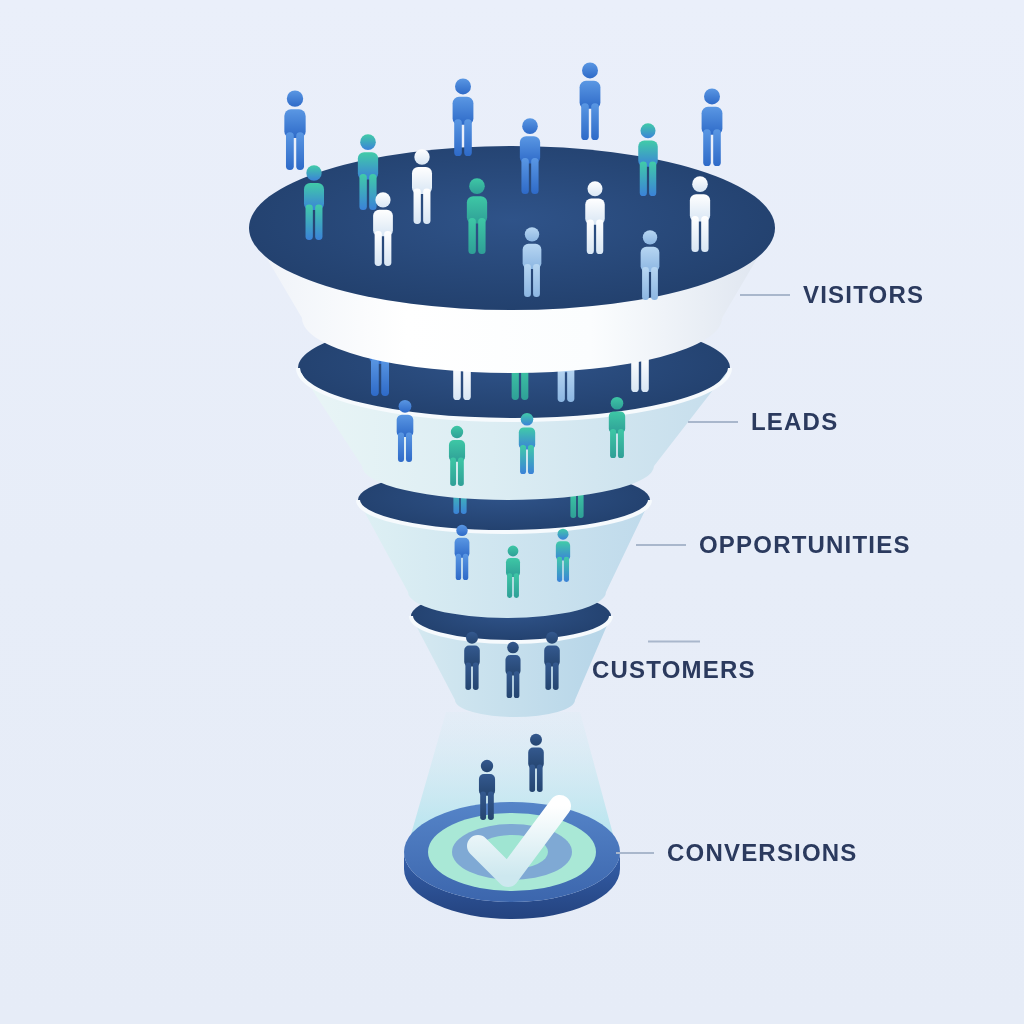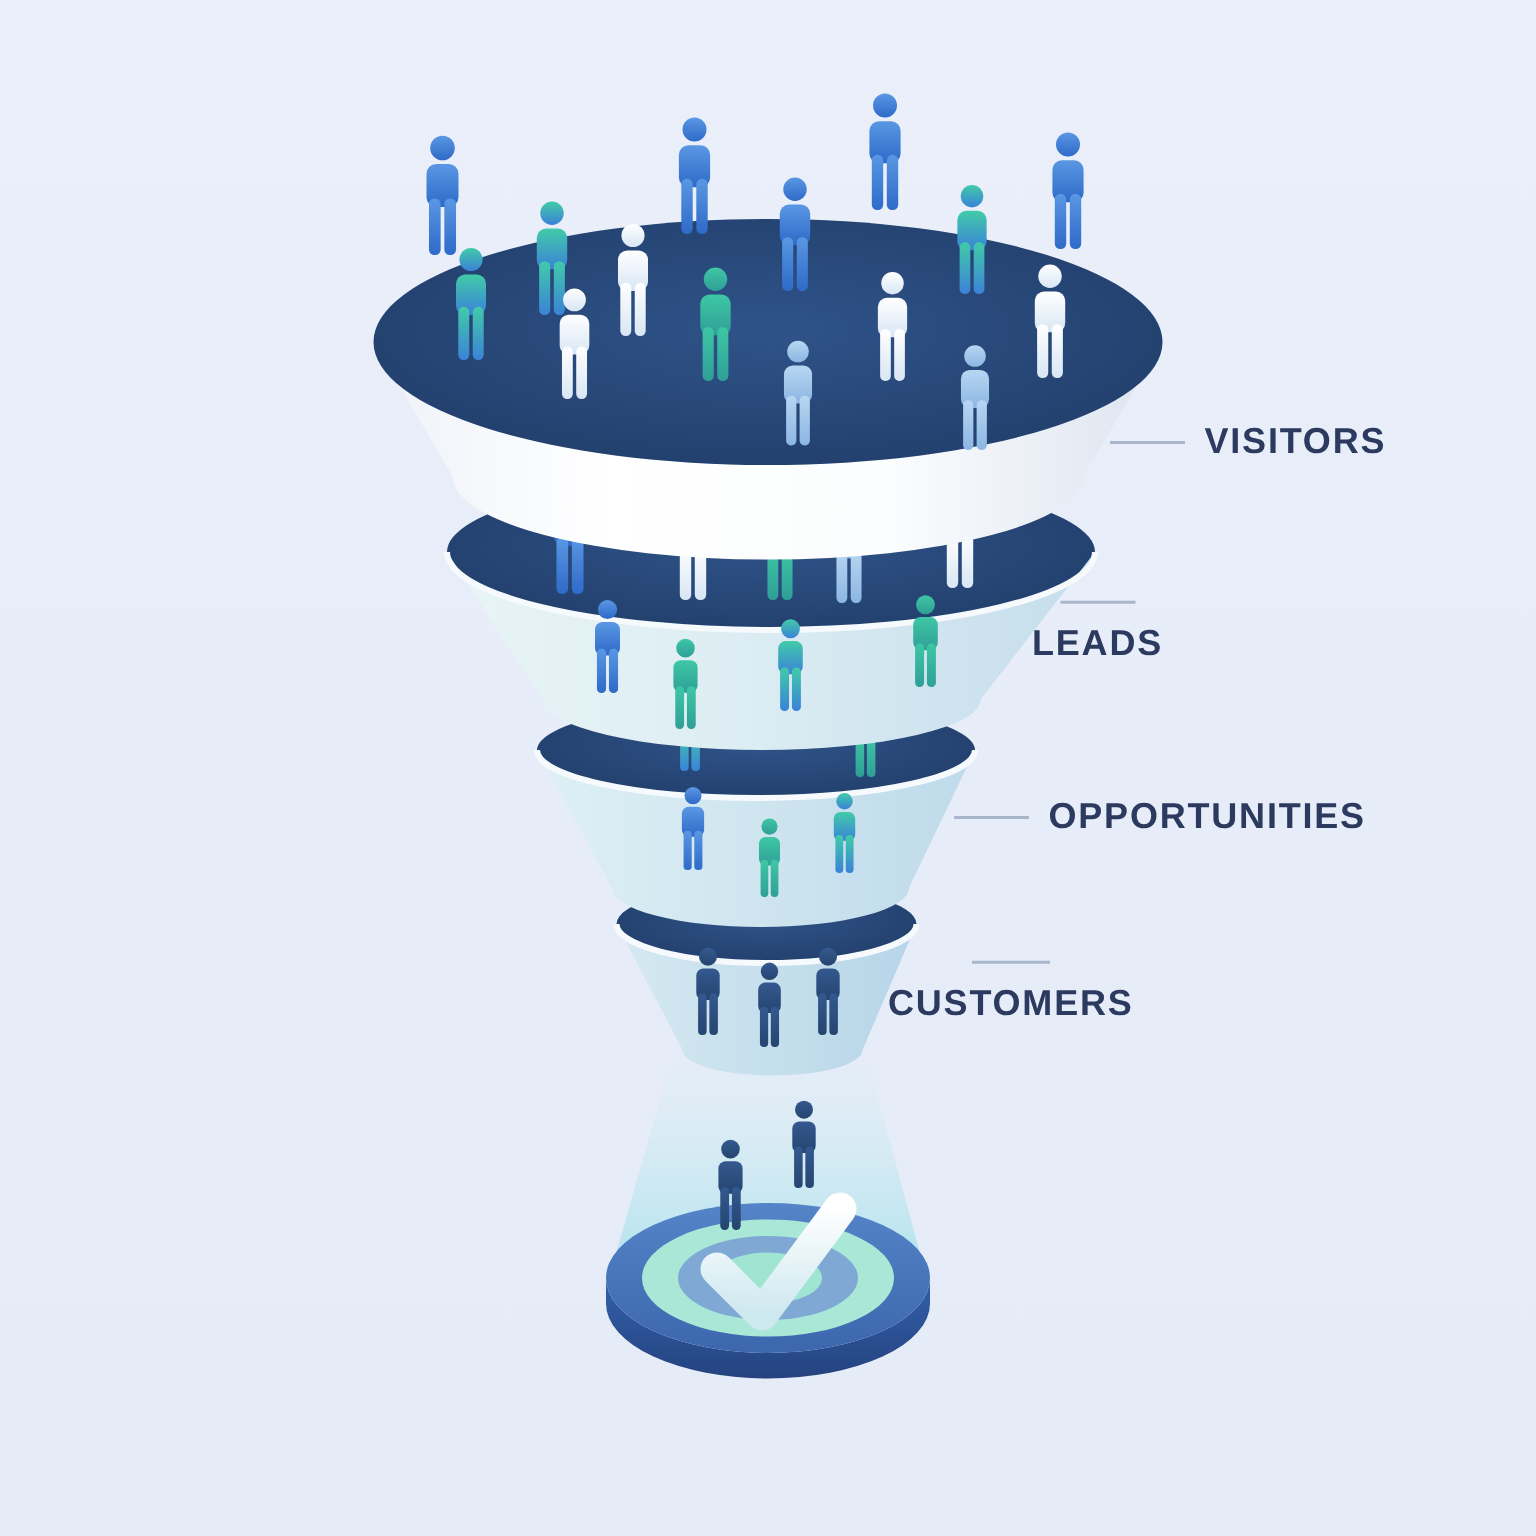--- a/index.html
+++ b/index.html
@@ -18,21 +18,21 @@
     white-space:nowrap;
   }
   .connector{height:2px;background:#a9b7cc;display:inline-block;}
   .stage-text{
     font-weight:bold;
     font-size:24px;
     letter-spacing:1.2px;
     color:#2b3a5e;
   }
   .row-visitors{left:740px;top:295px;}      .row-visitors .connector{width:50px;}
-  .row-leads{left:688px;top:422px;flex-direction:column;}         .row-leads .connector{width:50px;}
+  .row-leads{left:688px;top:422px;}         .row-leads .connector{width:50px;}
   .row-opportunities{left:636px;top:545px;justify-content:center;} .row-opportunities .connector{width:50px;}
   .row-customers{left:592px;top:662px;flex-direction:column;}     .row-customers .connector{width:52px;}
   .row-conversions{left:616px;top:853px;}   .row-conversions .connector{width:38px;}
 </style>
 </head>
 <body>
 
 <div class="canvas">
 
   <svg class="scene" width="1024" height="1024" viewBox="0 0 1024 1024">
@@ -192,14 +192,18 @@
     <span class="stage-text">LEADS</span>
   </div>
   <div class="stage-row row-opportunities">
     <span class="connector"></span>
     <span class="stage-text">OPPORTUNITIES</span>
   </div>
   <div class="stage-row row-customers">
     <span class="connector"></span>
     <span class="stage-text">CUSTOMERS</span>
   </div>
+  <div class="stage-row row-conversions">
+    <span class="connector"></span>
+    <span class="stage-text">CONVERSIONS</span>
+  </div>
 
 </div>
 
 </body></html>

